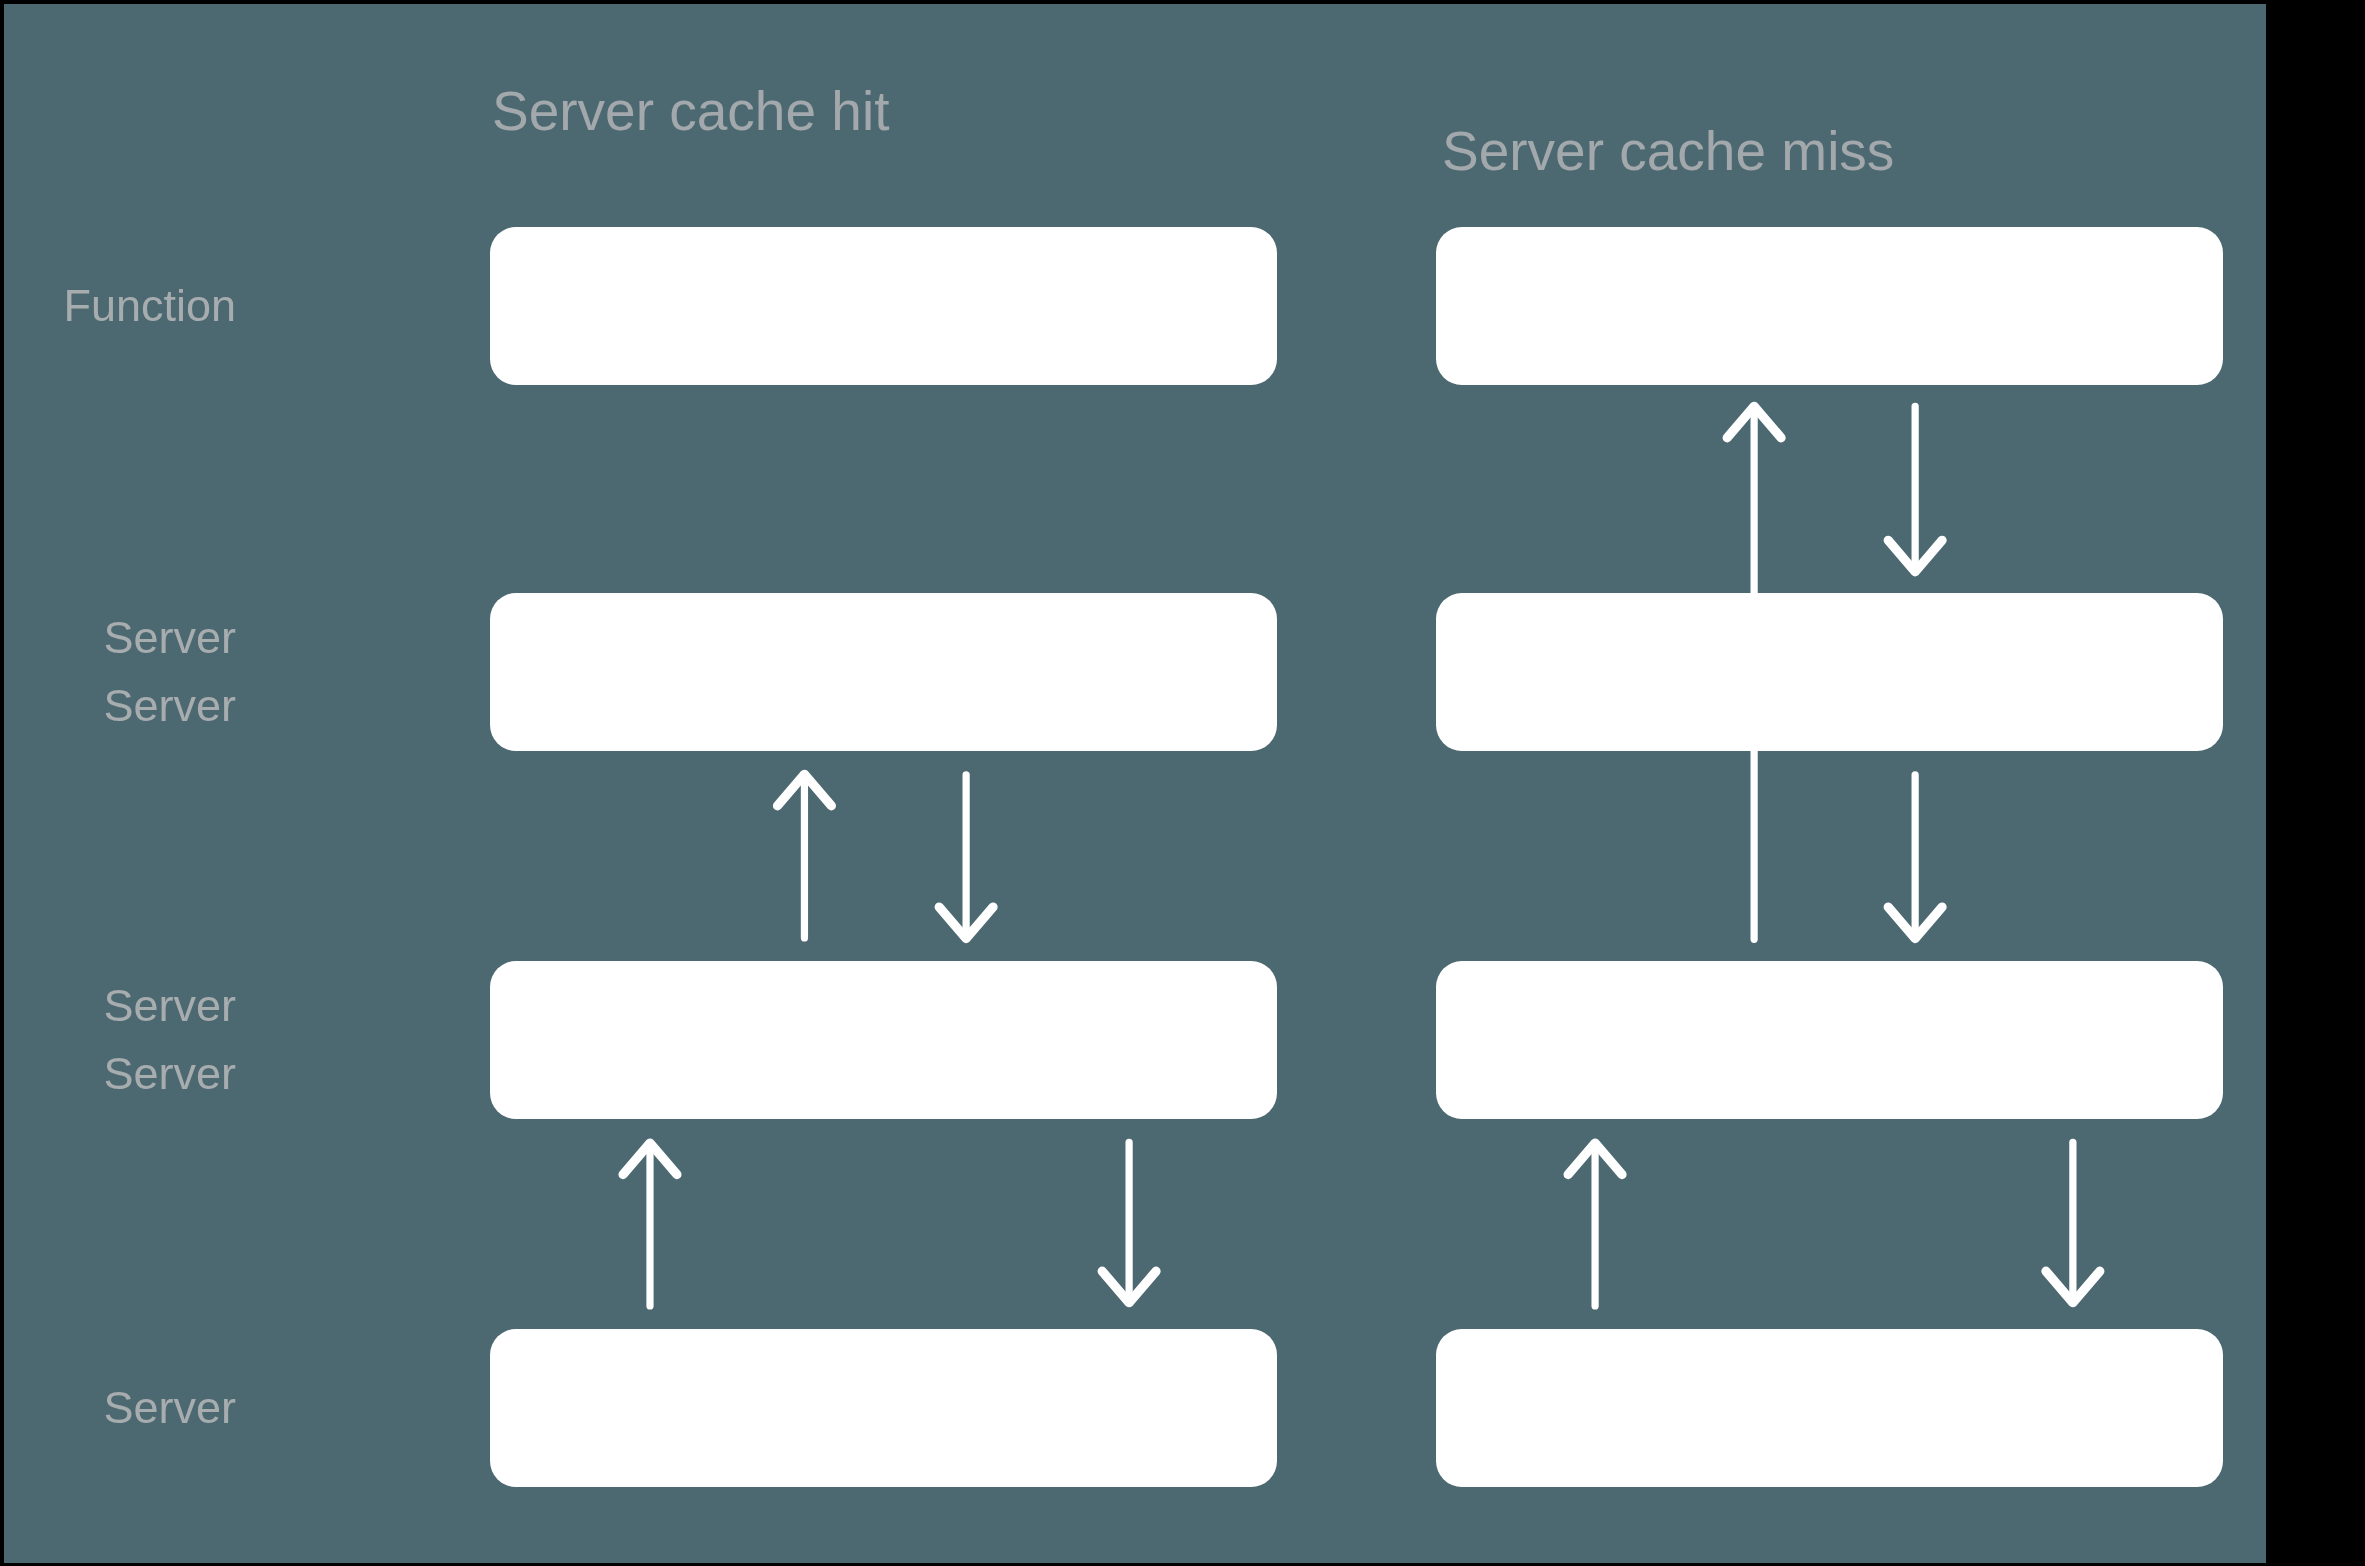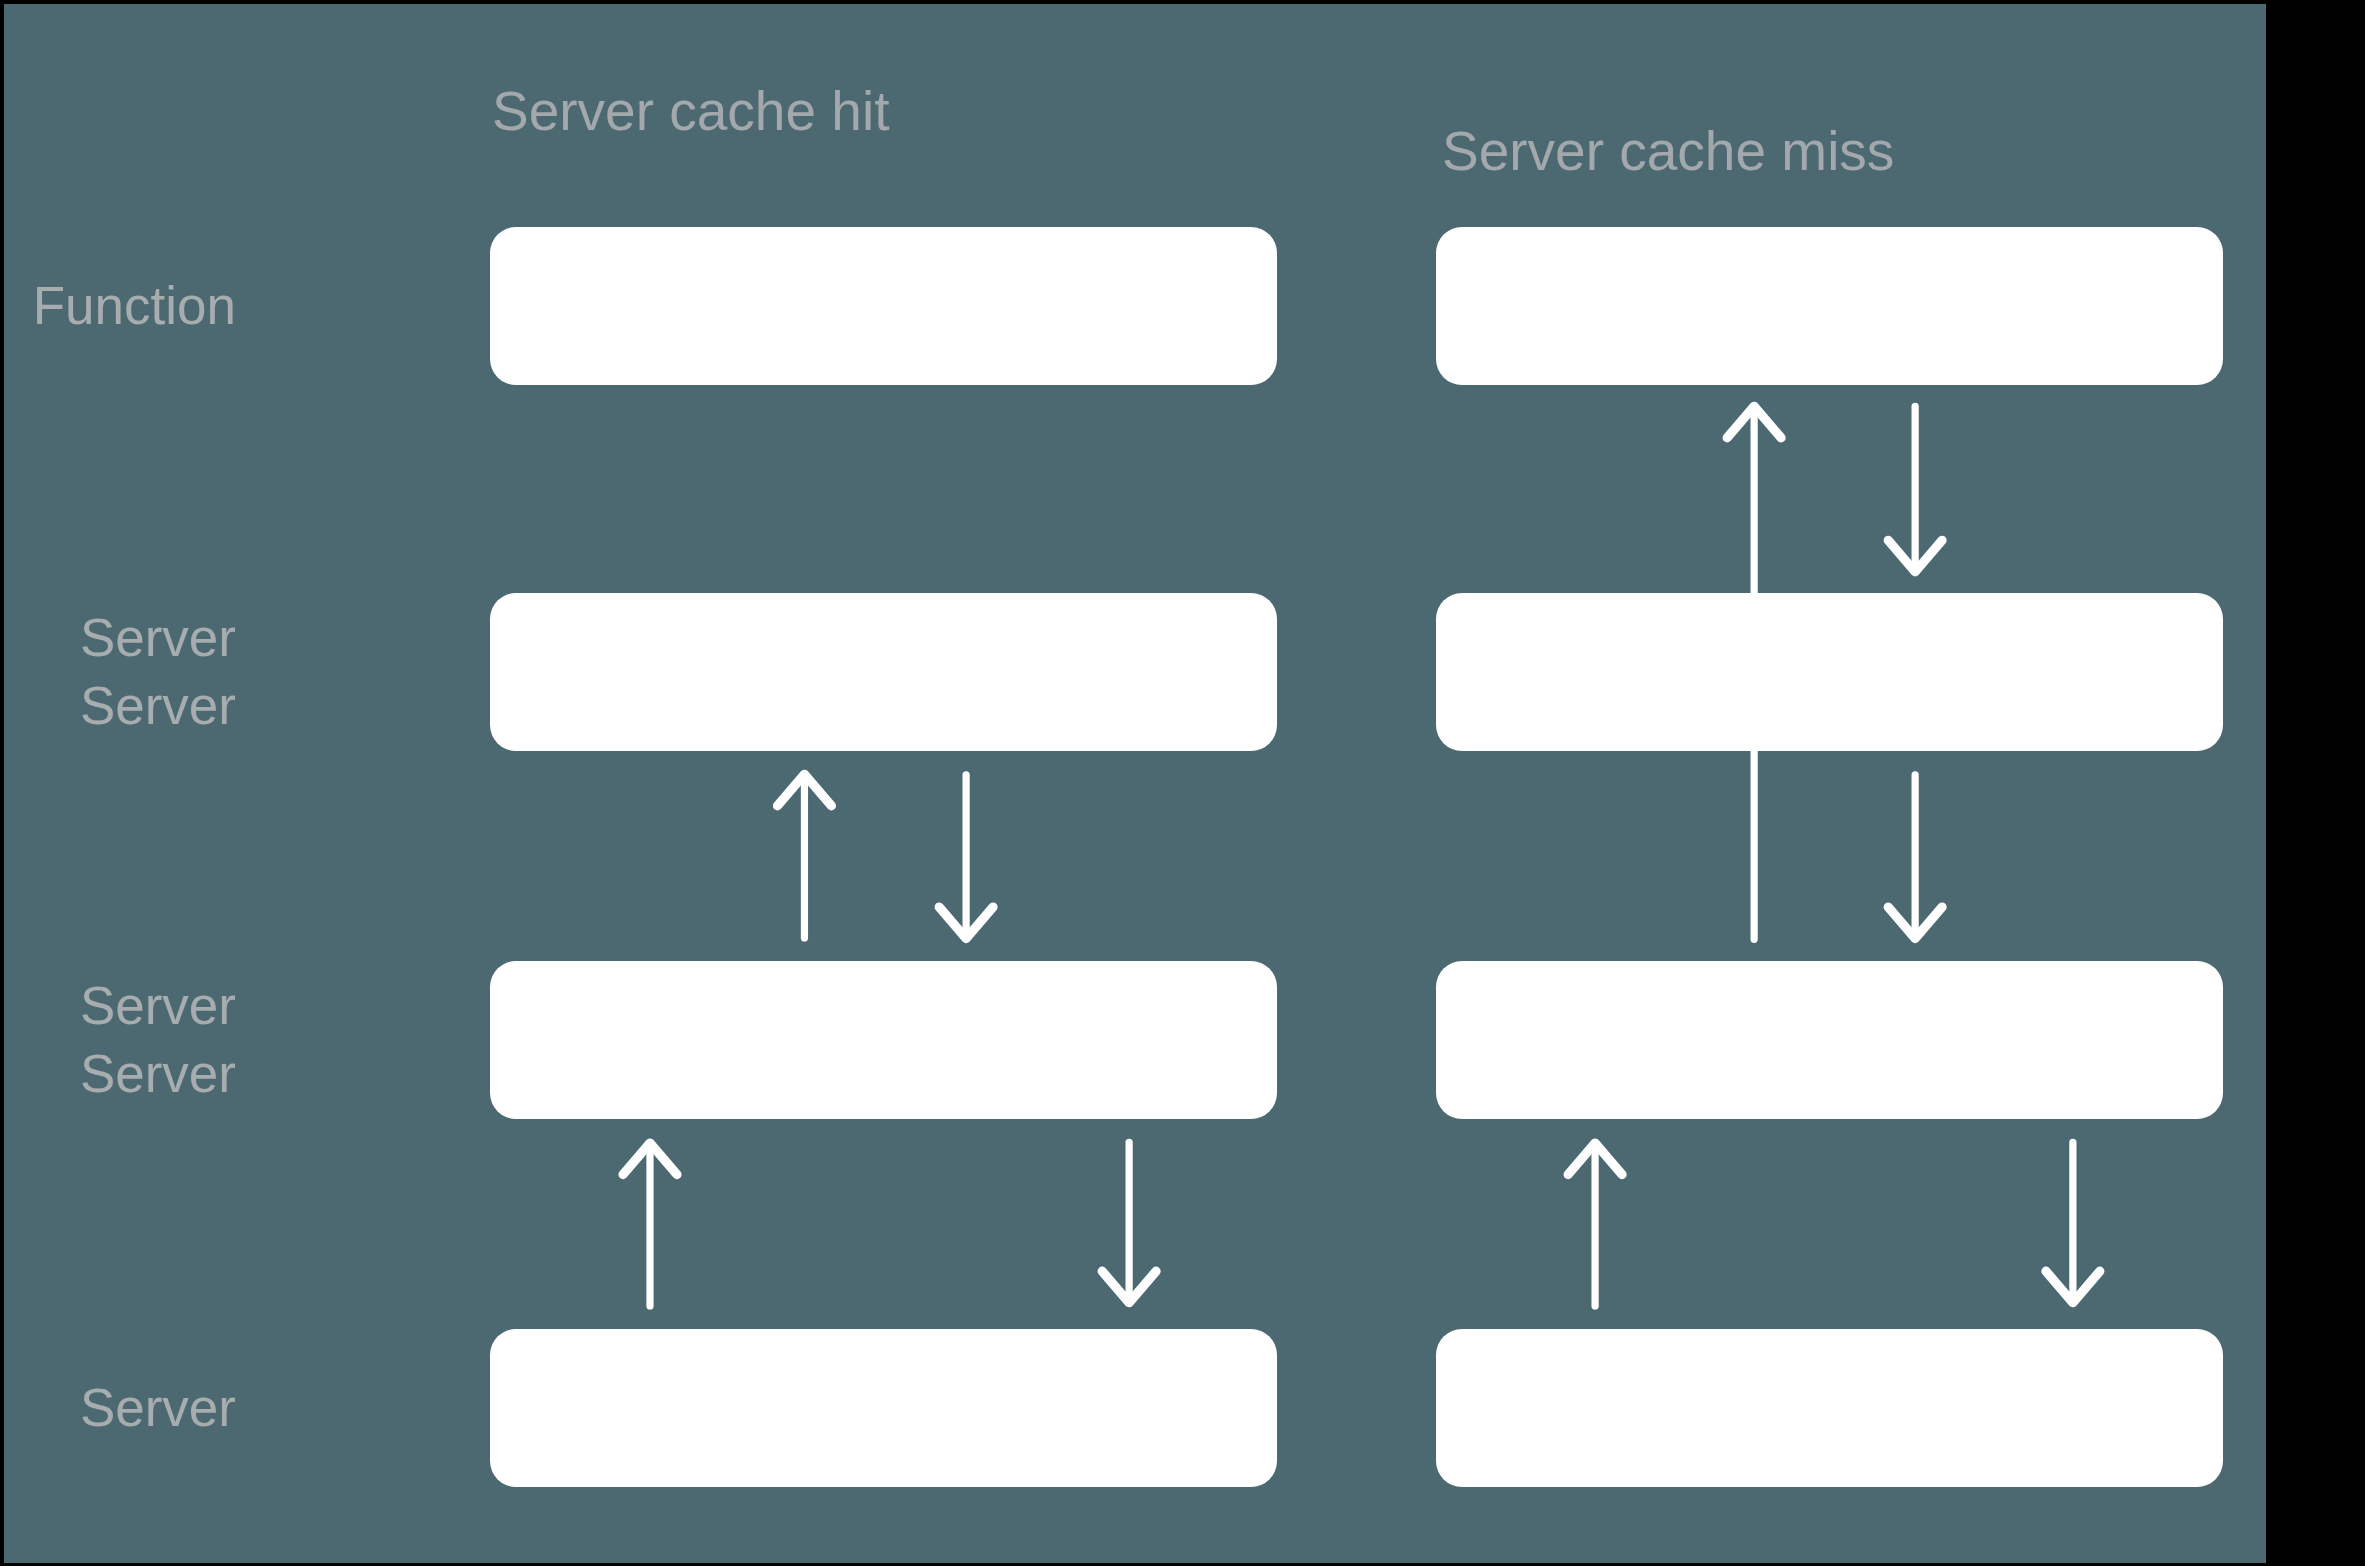--- a/index.html
+++ b/index.html
@@ -52,21 +52,21 @@
     font-size: 55px;
     line-height: 55px;
     color: var(--header, #A2A8AB);
     white-space: nowrap;
     z-index: 3;
   }
   .row-label {
     position: absolute;
     right: 2034px;
     transform: translateY(-50%);
-    font-size: 53px;
+    font-size: 45px;
     line-height: 68px;
     color: var(--label, #A7ACAF);
     text-align: left;
     white-space: nowrap;
     z-index: 3;
   }
 </style>
 </head>
 <body>
 

